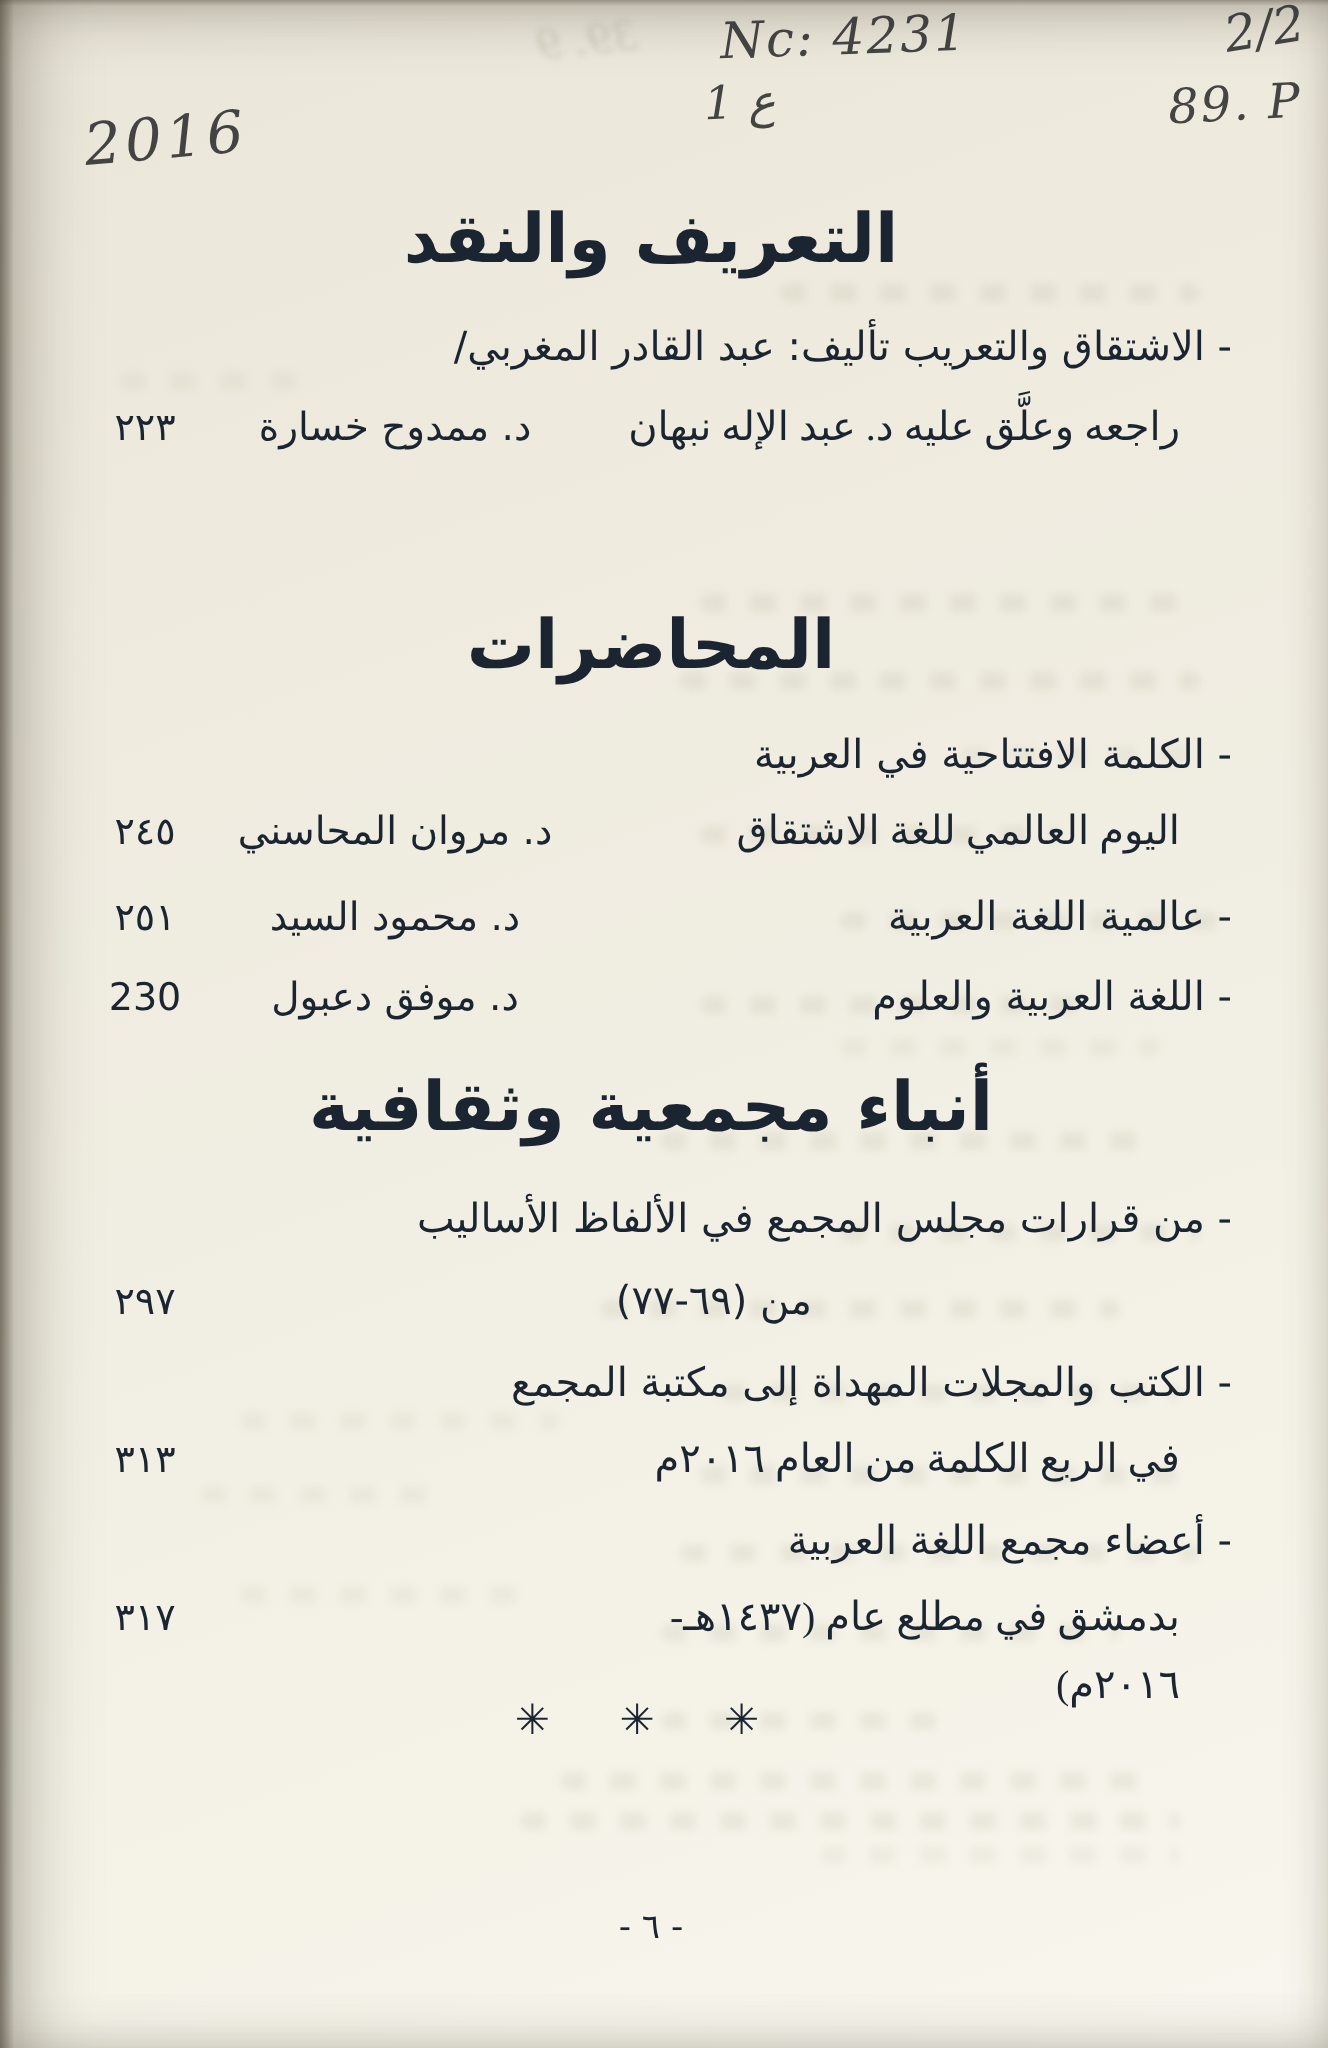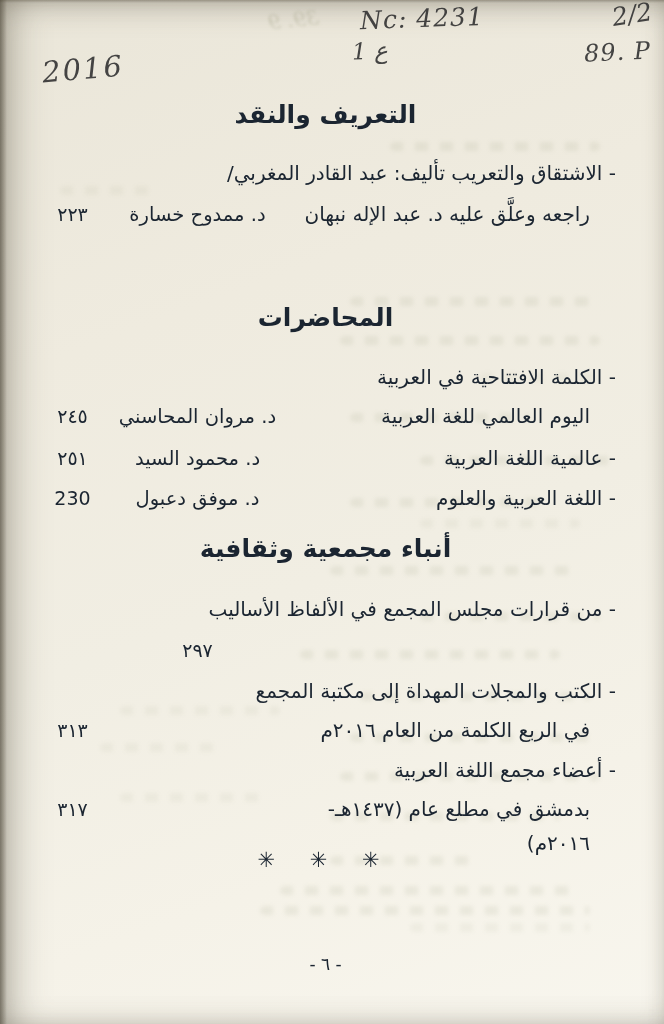--- a/index.html
+++ b/index.html
@@ -19,28 +19,28 @@
       inset 0 -18px 34px -26px rgba(88,82,66,.30);
   }
   .edge-left{position:absolute;left:0;top:0;width:7px;height:1024px;
     background:linear-gradient(90deg,rgba(70,64,50,.55),rgba(70,64,50,0));}
   .edge-top{position:absolute;left:0;top:0;width:664px;height:3px;
     background:linear-gradient(180deg,rgba(80,74,58,.35),rgba(80,74,58,0));}
 
   
   .toc{position:absolute;inset:0;direction:rtl;color:#1b2531;}
   .block{position:absolute;right:0;left:0;padding-right:48px;padding-left:35px;}
-  .heading{font-size:25px;font-weight:700;text-align:center;letter-spacing:.5px;}
+  .heading{font-size:34px;font-weight:700;text-align:center;letter-spacing:.5px;}
   .tline{font-size:20px;text-align:right;line-height:34px;}
   .row{display:grid;grid-template-columns:1fr 175px 75px;align-items:baseline;
        font-size:20px;line-height:34px;}
   .row .t{text-align:right;}
   .row .a{text-align:center;font-size:19.5px;white-space:nowrap;}
   .row .p{text-align:center;font-size:19px;}
-  .indent{padding-right:26px;}
+  .indent{padding-right:26px;font-family:Liberation Serif, serif;}
   .indent-deep{padding-right:210px;}
   .separator{font-size:21px;text-align:center;letter-spacing:14px;color:#1b2531;}
   .footer-page{font-size:17px;text-align:center;letter-spacing:3px;}
 
   
   .hand{position:absolute;direction:ltr;font-family:"DejaVu Serif",serif;
         font-style:italic;color:rgba(44,44,46,.88);white-space:nowrap;}
   .hw-catalog{left:360px;top:4px;font-size:25px;transform:rotate(-2deg);letter-spacing:1px;}
   .hw-volume{left:352px;top:38px;font-size:23px;transform:rotate(-2deg);}
   .hw-copy{left:612px;top:0px;font-size:25px;transform:rotate(-9deg);}
@@ -102,41 +102,42 @@
     <div class="block row" style="top:197px;">
       <div class="t indent">راجعه وعلَّق عليه د. عبد الإله نبهان</div>
       <div class="a">د. ممدوح خسارة</div>
       <div class="p">٢٢٣</div>
     </div>
 
     <div class="block heading" style="top:303px;">المحاضرات</div>
 
     <div class="block tline" style="top:360px;">- الكلمة الافتتاحية في العربية</div>
     <div class="block row" style="top:399px;">
-      <div class="t indent">اليوم العالمي للغة العربية</div>
+      <div class="t indent">اليوم العالمي للغة الاشتقاق</div>
       <div class="a">د. مروان المحاسني</div>
       <div class="p">٢٤٥</div>
     </div>
 
     <div class="block row" style="top:441px;">
       <div class="t">- عالمية اللغة العربية</div>
       <div class="a">د. محمود السيد</div>
       <div class="p">٢٥١</div>
     </div>
 
     <div class="block row" style="top:481px;">
       <div class="t">- اللغة العربية والعلوم</div>
       <div class="a">د. موفق دعبول</div>
       <div class="p">230</div>
     </div>
 
     <div class="block heading" style="top:534px;">أنباء مجمعية وثقافية</div>
 
     <div class="block tline" style="top:592px;">- من قرارات مجلس المجمع في الألفاظ الأساليب</div>
     <div class="block row" style="top:633px;">
+      <div class="t indent-deep">من (٦٩-٧٧)</div>
       <div class="a"></div>
       <div class="p">٢٩٧</div>
     </div>
 
     <div class="block tline" style="top:674px;">- الكتب والمجلات المهداة إلى مكتبة المجمع</div>
     <div class="block row" style="top:713px;">
       <div class="t indent">في الربع الكلمة من العام ٢٠١٦م</div>
       <div class="a"></div>
       <div class="p">٣١٣</div>
     </div>

